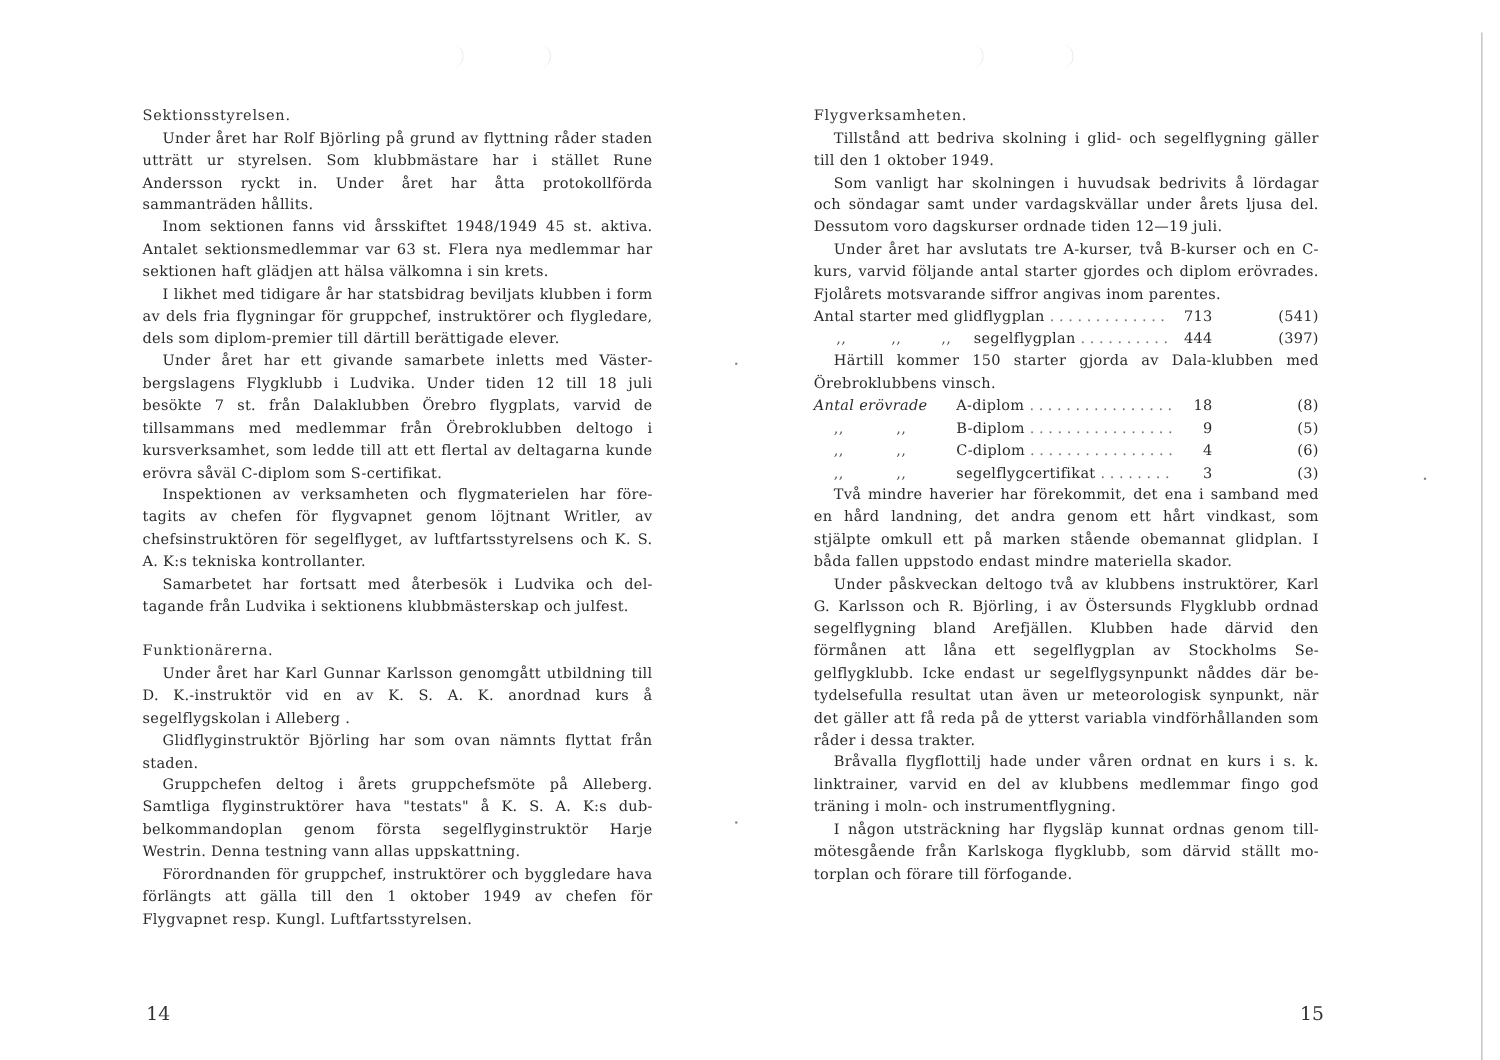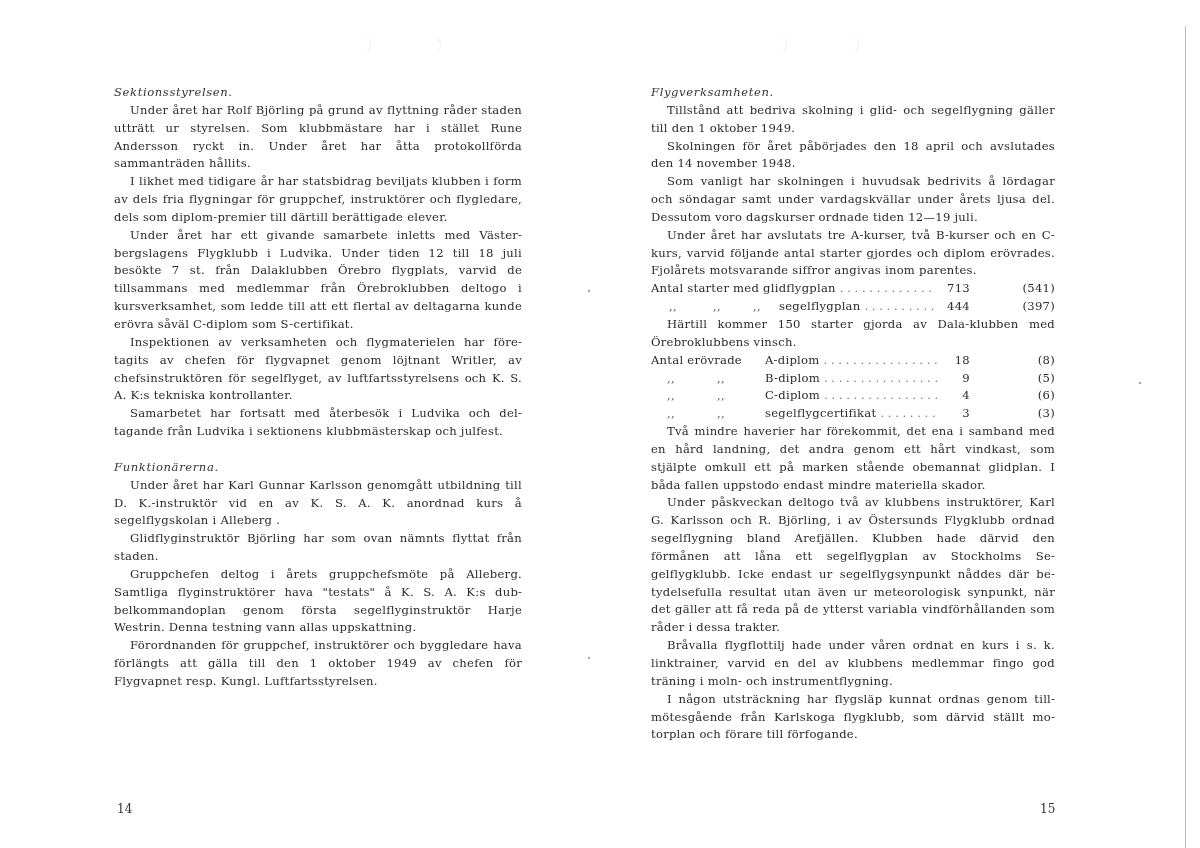--- a/index.html
+++ b/index.html
@@ -7,49 +7,50 @@
     width: 1200px; height: 848px; background: #ffffff; position: relative; overflow: hidden;
     font-family: "DejaVu Serif", "Liberation Serif", serif;
     color: #2a2a2a;
   }
   .page { position: absolute; top: 0; height: 848px; }
   .page-left { left: 0; width: 600px; }
   .page-right { left: 600px; width: 600px; }
   .col { position: absolute; top: 84px; font-size: 11.6px; line-height: 17.85px; letter-spacing: 0.25px; }
   .page-left .col { left: 114px; width: 408px; }
   .page-right .col { left: 51px; width: 404px; }
-  .heading { font-style: italic; letter-spacing: 0.6px; color: #333; margin: 0; }
+  .heading { letter-spacing: 0.6px; color: #333; margin: 0; }
   .section-gap { height: 18px; }
   p.para { margin: 0; text-indent: 16px; text-align: justify; hyphens: manual; }
   .tbl-row { display: flex; align-items: flex-end; white-space: nowrap; }
   .tbl-label { flex: 0 0 auto; }
   .tbl-ditto { display: inline-block; width: 44px; text-align: center; color: #555; }
   .tbl-dots { flex: 1 1 auto; overflow: hidden; color: #777; margin: 0 4px; letter-spacing: 2px; }
   .tbl-dots::before { content: ". . . . . . . . . . . . . . . . . . . . . . . . . . . . . . . . . . . . . . . . . . . . . . . . ."; letter-spacing: 0; }
   .tbl-val { flex: 0 0 auto; width: 32px; text-align: right; }
   .tbl-prev { flex: 0 0 auto; width: 40px; text-align: right; margin-left: 45px; }
   .tbl-val.wide { width: 28px; }
   .tbl-prev.wide { width: 40px; }
   .dip-label { display: inline-block; }
-  .page-number { position: absolute; top: 802px; font-size: 12px; color: #333; }
+  .page-number { position: absolute; top: 802px; font-size: 15px; color: #333; }
   .page-left .page-number { left: 117px; }
   .page-right .page-number { left: 440px; }
   .staple { position: absolute; top: 36px; width: 8px; height: 18px; border-right: 1.2px solid #ececec; border-radius: 0 9px 9px 0; }
   .edge-line { position: absolute; left: 1185px; top: 26px; width: 1px; height: 822px; background: #b9b9b9; }
   .speck { position: absolute; width: 2px; height: 2px; background: #888; border-radius: 1px; }
 </style>
 </head>
 <body>
 
 <div class="page page-left">
   <div class="staple" style="left:362px;"></div>
   <div class="staple" style="left:432px;"></div>
   <div class="col">
     <div class="heading">Sektionsstyrelsen.</div>
     <p class="para">Under året har Rolf Björling på grund av flyttning råder staden utträtt ur styrelsen. Som klubbmästare har i stället Rune Andersson ryckt in. Under året har åtta protokollförda sammanträden hållits.</p>
+    <p class="para">Inom sektionen fanns vid årsskiftet 1948/1949 45 st. aktiva. Antalet sektionsmedlemmar var 63 st. Flera nya medlemmar har sektionen haft glädjen att hälsa välkomna i sin krets.</p>
     <p class="para">I likhet med tidigare år har statsbidrag beviljats klubben i form av dels fria flygningar för gruppchef, instruktörer och flygledare, dels som diplom-premier till därtill berät­tigade elever.</p>
     <p class="para">Under året har ett givande samarbete inletts med Väster­bergslagens Flygklubb i Ludvika. Under tiden 12 till 18 juli besökte 7 st. från Dalaklubben Örebro flygplats, varvid de tillsammans med medlemmar från Örebroklubben deltogo i kursverksamhet, som ledde till att ett flertal av deltagarna kunde erövra såväl C-diplom som S-certifikat.</p>
     <p class="para">Inspektionen av verksamheten och flygmaterielen har före­tagits av chefen för flygvapnet genom löjtnant Writler, av chefsinstruktören för segelflyget, av luftfartsstyrelsens och K. S. A. K:s tekniska kontrollanter.</p>
     <p class="para">Samarbetet har fortsatt med återbesök i Ludvika och del­tagande från Ludvika i sektionens klubbmästerskap och jul­fest.</p>
     <div class="section-gap"></div>
     <div class="heading">Funktionärerna.</div>
     <p class="para">Under året har Karl Gunnar Karlsson genomgått utbildning till D. K.-instruktör vid en av K. S. A. K. anordnad kurs å segelflygskolan i Alleberg .</p>
     <p class="para">Glidflyginstruktör Björling har som ovan nämnts flyttat från staden.</p>
     <p class="para">Gruppchefen deltog i årets gruppchefsmöte på Alleberg. Samtliga flyginstruktörer hava "testats" å K. S. A. K:s dub­belkommandoplan genom första segelflyginstruktör Harje Westrin. Denna testning vann allas uppskattning.</p>
     <p class="para">Förordnanden för gruppchef, instruktörer och byggledare hava förlängts att gälla till den 1 oktober 1949 av chefen för Flygvapnet resp. Kungl. Luftfartsstyrelsen.</p>
@@ -58,21 +59,20 @@
   <div class="speck" style="left:588px; top:657px;"></div>
   <div class="page-number">14</div>
 </div>
 
 <div class="page page-right">
   <div class="staple" style="left:178px;"></div>
   <div class="staple" style="left:250px;"></div>
   <div class="col">
     <div class="heading">Flygverksamheten.</div>
     <p class="para">Tillstånd att bedriva skolning i glid- och segelflygning gäller till den 1 oktober 1949.</p>
-    <p class="para">Skolningen för året påbörjades den 18 april och avslutades den 14 november 1948.</p>
     <p class="para">Som vanligt har skolningen i huvudsak bedrivits å lördagar och söndagar samt under vardagskvällar under årets ljusa del. Dessutom voro dagskurser ordnade tiden 12—19 juli.</p>
     <p class="para">Under året har avslutats tre A-kurser, två B-kurser och en C-kurs, varvid följande antal starter gjordes och diplom erövrades. Fjolårets motsvarande siffror angivas inom parentes.</p>
 
     <div class="tbl-row">
       <span class="tbl-label">Antal starter med glidflygplan</span>
       <span class="tbl-dots"></span>
       <span class="tbl-val">713</span>
       <span class="tbl-prev">(541)</span>
     </div>
     <div class="tbl-row">
@@ -81,21 +81,21 @@
         <span>segelflygplan</span>
       </span>
       <span class="tbl-dots"></span>
       <span class="tbl-val">444</span>
       <span class="tbl-prev">(397)</span>
     </div>
 
     <p class="para">Härtill kommer 150 starter gjorda av Dala-klubben med Örebroklubbens vinsch.</p>
 
     <div class="tbl-row">
-      <span class="tbl-label" style="width:114px;">Antal erövrade</span>
+      <span class="tbl-label" style="width:114px;font-style:italic;">Antal erövrade</span>
       <span class="dip-label">A-diplom</span>
       <span class="tbl-dots"></span>
       <span class="tbl-val wide">18</span>
       <span class="tbl-prev wide">(8)</span>
     </div>
     <div class="tbl-row">
       <span class="tbl-label" style="width:114px;"><span class="tbl-ditto" style="width:40px;">,,</span><span class="tbl-ditto" style="width:60px;">,,</span></span>
       <span class="dip-label">B-diplom</span>
       <span class="tbl-dots"></span>
       <span class="tbl-val wide">9</span>

